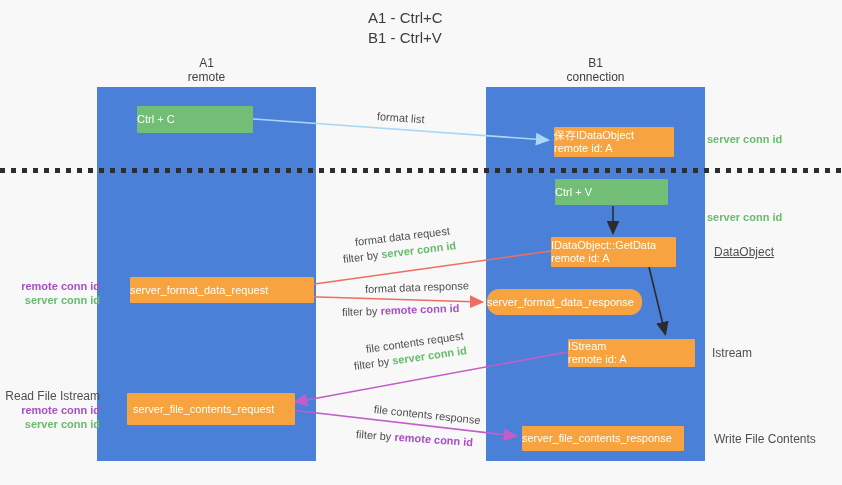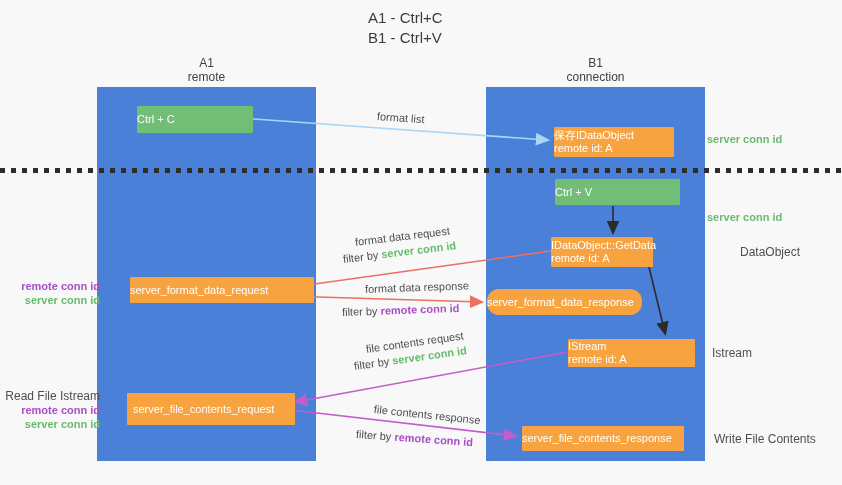--- a/index.html
+++ b/index.html
@@ -101,25 +101,25 @@
 
   <div class="box green" style="left:137px;top:106px;width:116px;height:27px;">
     <div>Ctrl + C</div>
   </div>
 
   <div class="box orange" style="left:554px;top:127px;width:120px;height:30px;">
     <div>保存IDataObject</div>
     <div>remote id: A</div>
   </div>
 
-  <div class="box green" style="left:555px;top:179px;width:125px;height:26px;">
+  <div class="box green" style="left:555px;top:179px;width:113px;height:26px;">
     <div>Ctrl + V</div>
   </div>
 
-  <div class="box orange" style="left:551px;top:237px;width:102px;height:30px;">
+  <div class="box orange" style="left:551px;top:237px;width:125px;height:30px;">
     <div>IDataObject::GetData</div>
     <div>remote id: A</div>
   </div>
 
   <div class="box orange" style="left:130px;top:277px;width:184px;height:26px;">
     <div>server_format_data_request</div>
   </div>
 
   <div class="box orange" style="left:487px;top:289px;width:155px;height:26px;border-radius:12px;">
     <div>server_format_data_response</div>
@@ -159,21 +159,21 @@
   </div>
 
   <div class="mid-label" style="left:374px;top:403px;transform:rotate(6deg);">file contents response</div>
   <div class="mid-label" style="left:356px;top:428px;transform:rotate(4deg);">
     <span>filter by</span>
     <span class="filter-val purple-text">remote conn id</span>
   </div>
 
   <div class="side-label green-text" style="left:707px;top:133px;">server conn id</div>
   <div class="side-label green-text" style="left:707px;top:211px;">server conn id</div>
-  <div class="side-label side-grey" style="left:740px;top:245px;">DataObject</div>
+  <div class="side-label side-grey" style="left:714px;top:245px;text-decoration:underline;">DataObject</div>
   <div class="side-label side-grey" style="left:712px;top:346px;">Istream</div>
   <div class="side-label side-grey" style="left:714px;top:432px;">Write File Contents</div>
 
   <div class="left-group" style="top:279px;">
     <span class="row purple-text">remote conn id</span>
     <span class="row green-text">server conn id</span>
   </div>
   <div class="left-group" style="top:389px;">
     <span class="row side-grey">Read File Istream</span>
     <span class="row purple-text">remote conn id</span>

